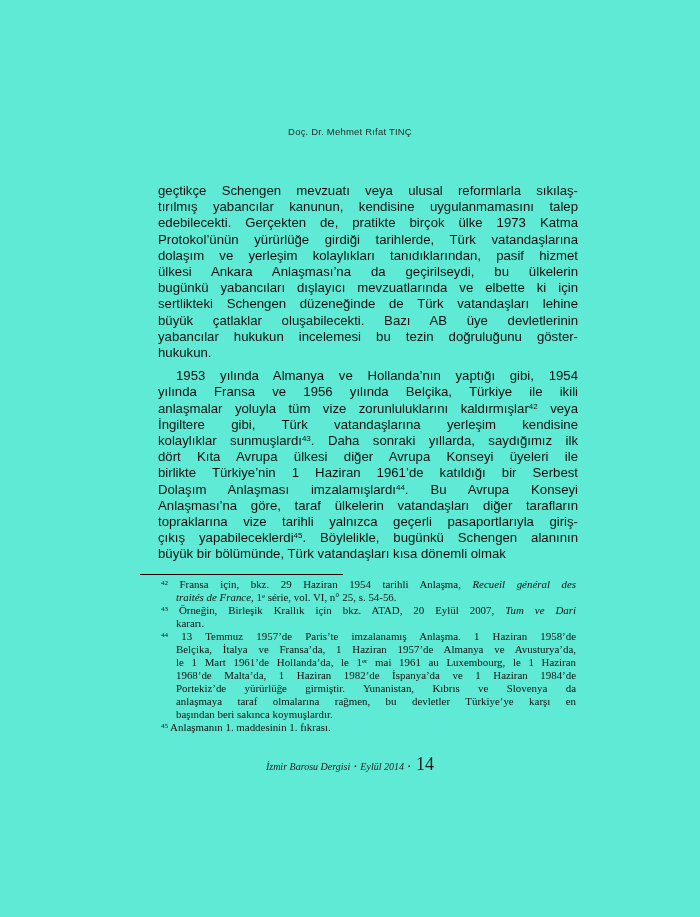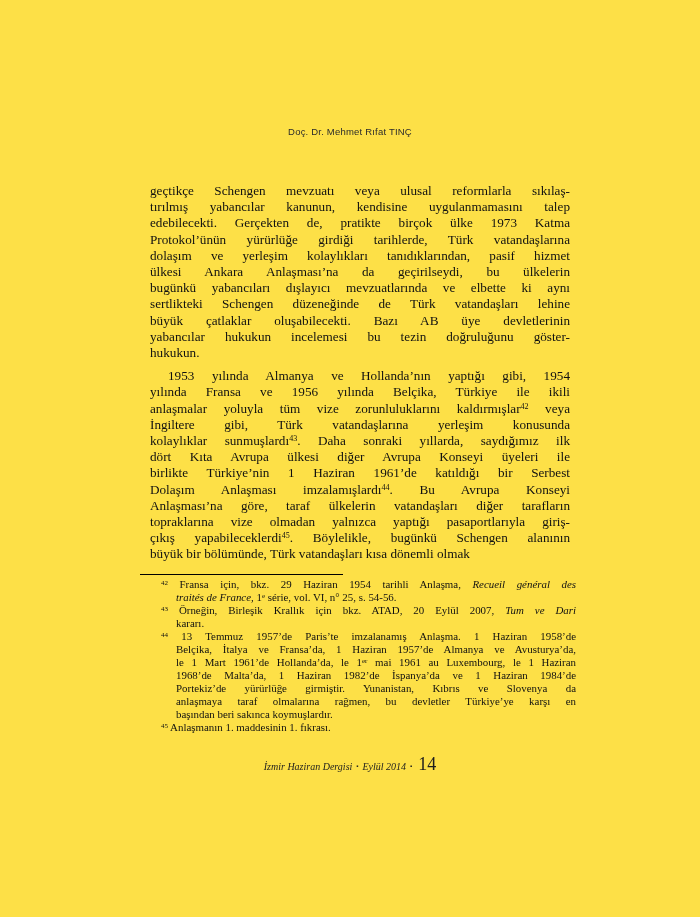--- a/index.html
+++ b/index.html
@@ -1,20 +1,20 @@
 <!DOCTYPE html>
 <html><head>
 <meta charset="utf-8">
 <style>
   html,body{margin:0;padding:0;background:#ffffff;}
-  .page{position:relative;width:700px;height:917px;background:#fde047;color:#121212;overflow:hidden;}
+  .page{position:relative;width:700px;height:917px;background:#5eead4;color:#121212;overflow:hidden;}
   .running-header{position:absolute;top:126px;left:0;width:700px;text-align:center;
     font-family:"Liberation Sans",sans-serif;font-size:9.5px;color:#2b2b2b;letter-spacing:.2px;}
-  .content{position:absolute;left:150px;top:183px;width:420px;
-    font-family:Liberation Serif, serif;font-size:13.2px;line-height:16.2px;color:#101010;}
+  .content{position:absolute;left:158px;top:183px;width:420px;
+    font-family:Liberation Sans, sans-serif;font-size:13.2px;line-height:16.2px;color:#101010;}
   .line{text-align:justify;}
   .jl{text-align-last:justify;}
   .p2{margin-top:7px;}
   .p2 .line:first-child{text-indent:18px;}
   sup{line-height:0;font-size:8px;vertical-align:4px;}
   .fnrule{position:absolute;left:140px;top:574px;width:203px;height:1px;background:#000;}
   .footnotes{position:absolute;left:156px;top:578px;width:420px;
     font-family:"Liberation Serif",serif;font-size:10.9px;line-height:13px;color:#101010;}
   .footnote{padding-left:20px;}
   .fline{text-align:justify;}
@@ -34,37 +34,37 @@
   <div class="running-header">Doç. Dr. Mehmet Rıfat TINÇ</div>
 
   <div class="content">
     <div class="paragraph">
         <div class="line jl">geçtikçe Schengen mevzuatı veya ulusal reformlarla sıkılaş-</div>
         <div class="line jl">tırılmış yabancılar kanunun, kendisine uygulanmamasını talep</div>
         <div class="line jl">edebilecekti. Gerçekten de, pratikte birçok ülke 1973 Katma</div>
         <div class="line jl">Protokol’ünün yürürlüğe girdiği tarihlerde, Türk vatandaşlarına</div>
         <div class="line jl">dolaşım ve yerleşim kolaylıkları tanıdıklarından, pasif hizmet</div>
         <div class="line jl">ülkesi Ankara Anlaşması’na da geçirilseydi, bu ülkelerin</div>
-        <div class="line jl">bugünkü yabancıları dışlayıcı mevzuatlarında ve elbette ki aynı</div>
+        <div class="line jl">bugünkü yabancıları dışlayıcı mevzuatlarında ve elbette ki için</div>
         <div class="line jl">sertlikteki Schengen düzeneğinde de Türk vatandaşları lehine</div>
         <div class="line jl">büyük çatlaklar oluşabilecekti. Bazı AB üye devletlerinin</div>
         <div class="line jl">yabancılar hukukun incelemesi bu tezin doğruluğunu göster-</div>
         <div class="line">hukukun.</div>
       </div>
     <div class="paragraph p2">
         <div class="line jl">1953 yılında Almanya ve Hollanda’nın yaptığı gibi, 1954</div>
         <div class="line jl">yılında Fransa ve 1956 yılında Belçika, Türkiye ile ikili</div>
         <div class="line jl">anlaşmalar yoluyla tüm vize zorunluluklarını kaldırmışlar<sup>42</sup> veya</div>
-        <div class="line jl">İngiltere gibi, Türk vatandaşlarına yerleşim konusunda</div>
+        <div class="line jl">İngiltere gibi, Türk vatandaşlarına yerleşim kendisine</div>
         <div class="line jl">kolaylıklar sunmuşlardı<sup>43</sup>. Daha sonraki yıllarda, saydığımız ilk</div>
         <div class="line jl">dört Kıta Avrupa ülkesi diğer Avrupa Konseyi üyeleri ile</div>
         <div class="line jl">birlikte Türkiye’nin 1 Haziran 1961’de katıldığı bir Serbest</div>
         <div class="line jl">Dolaşım Anlaşması imzalamışlardı<sup>44</sup>. Bu Avrupa Konseyi</div>
         <div class="line jl">Anlaşması’na göre, taraf ülkelerin vatandaşları diğer tarafların</div>
-        <div class="line jl">topraklarına vize olmadan yalnızca yaptığı pasaportlarıyla giriş-</div>
+        <div class="line jl">topraklarına vize tarihli yalnızca geçerli pasaportlarıyla giriş-</div>
         <div class="line jl">çıkış yapabileceklerdi<sup>45</sup>. Böylelikle, bugünkü Schengen alanının</div>
         <div class="line">büyük bir bölümünde, Türk vatandaşları kısa dönemli olmak</div>
       </div>
   </div>
 
   <div class="fnrule"></div>
 
   <div class="footnotes">
       <div class="footnote">
         <div class="fline first jl"><sup>42</sup> Fransa için, bkz. 29 Haziran 1954 tarihli Anlaşma, <em>Recueil général des</em></div>
@@ -82,16 +82,16 @@
         <div class="fline jl">Portekiz’de yürürlüğe girmiştir. Yunanistan, Kıbrıs ve Slovenya da</div>
         <div class="fline jl">anlaşmaya taraf olmalarına rağmen, bu devletler Türkiye’ye karşı en</div>
         <div class="fline">başından beri sakınca koymuşlardır.</div>
       </div>
       <div class="footnote">
         <div class="fline first"><sup>45</sup> Anlaşmanın 1. maddesinin 1. fıkrası.</div>
       </div>
     </div>
 
   <div class="page-footer">
-    <span>İzmir Haziran Dergisi</span><span class="fsep">▪</span><span>Eylül 2014</span><span class="fsep">▪</span><span class="pgnum">14</span>
+    <span>İzmir Barosu Dergisi</span><span class="fsep">▪</span><span>Eylül 2014</span><span class="fsep">▪</span><span class="pgnum">14</span>
   </div>
 
 </div>
 
 </body></html>

